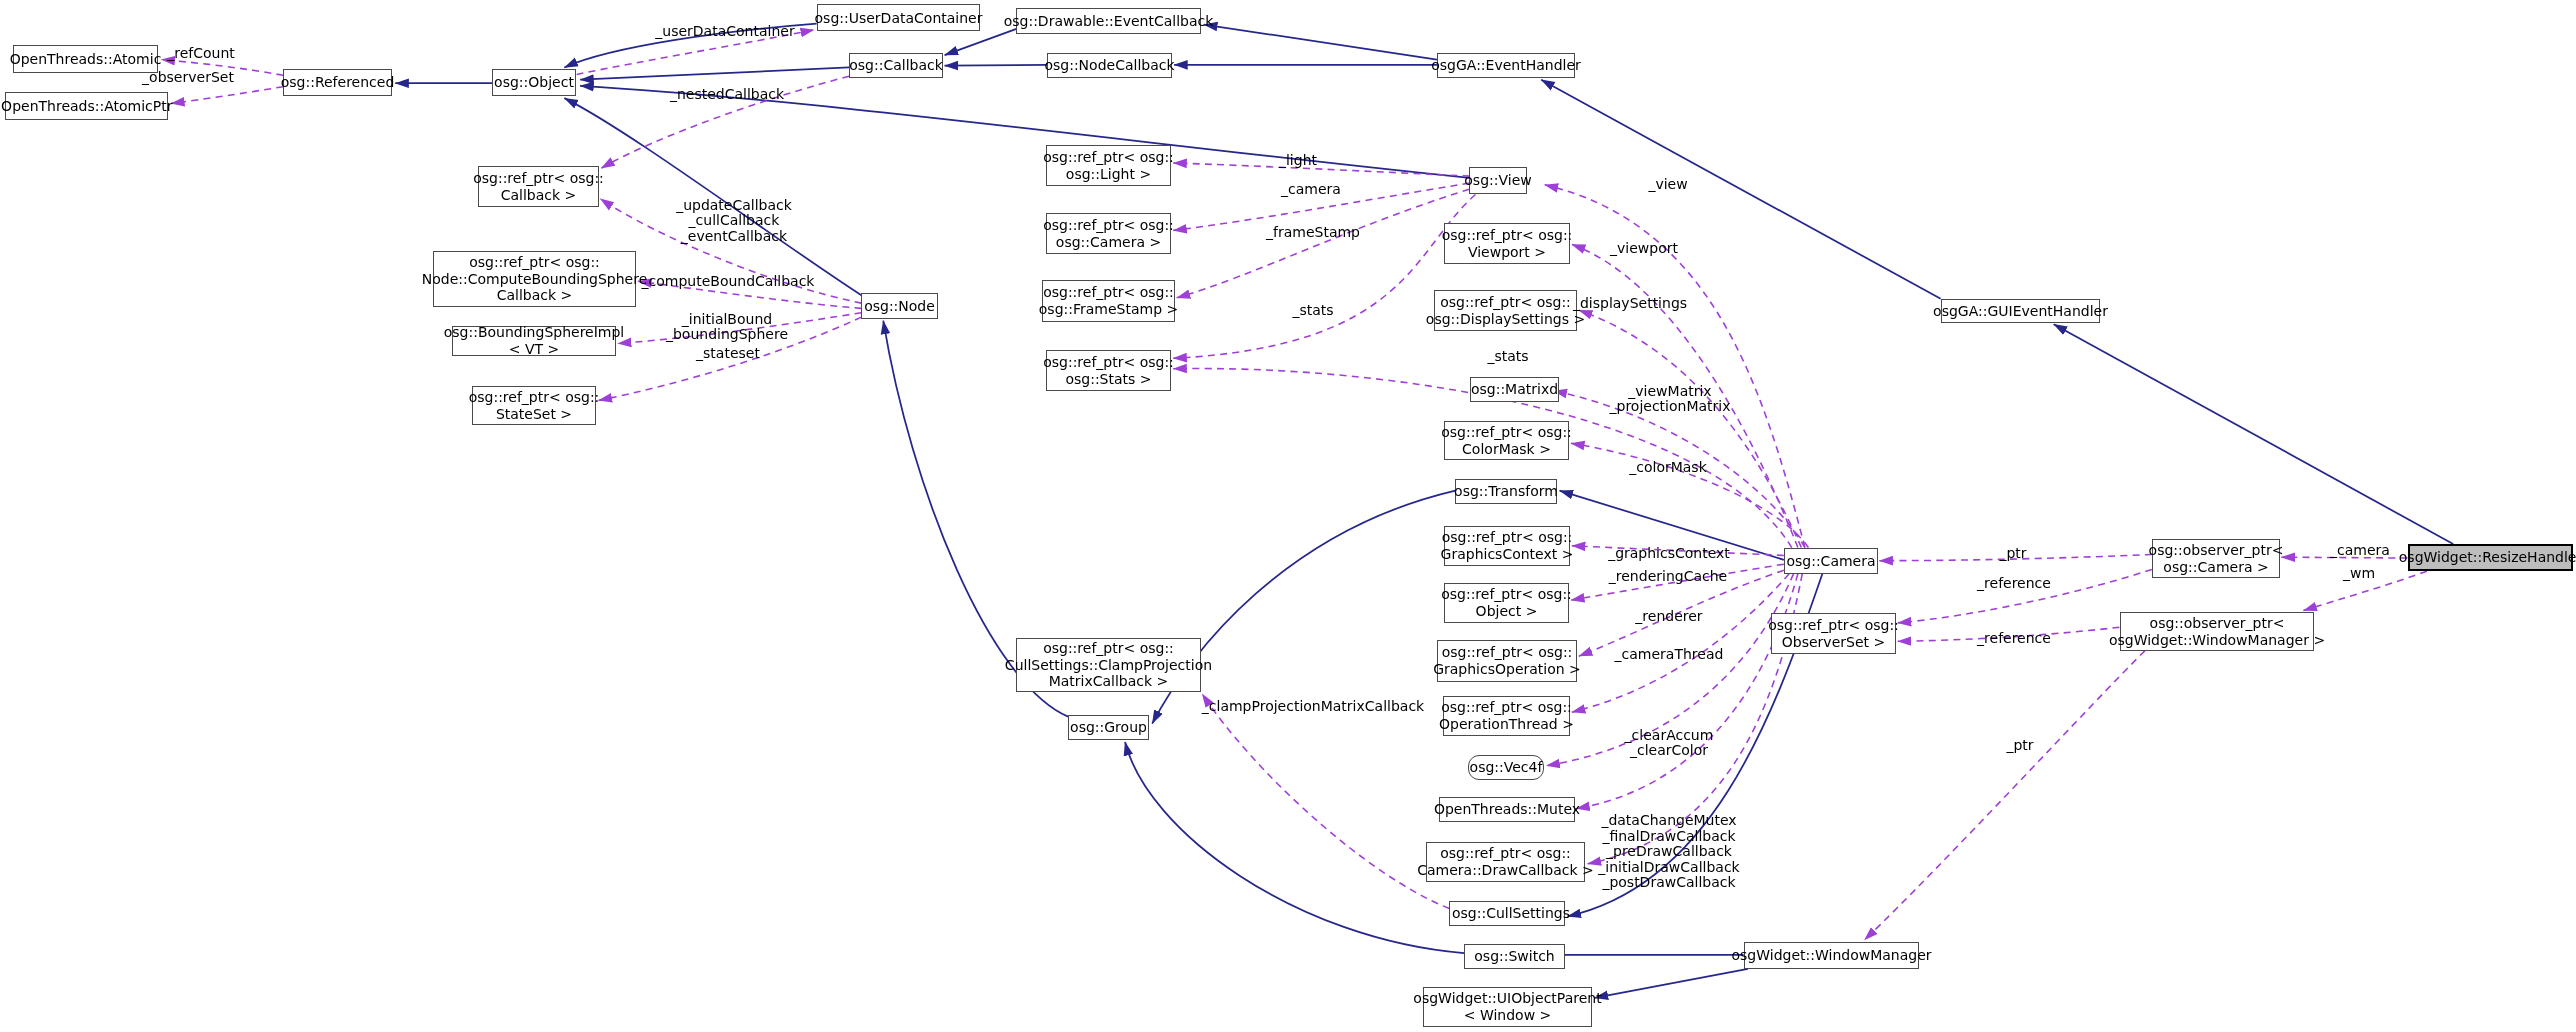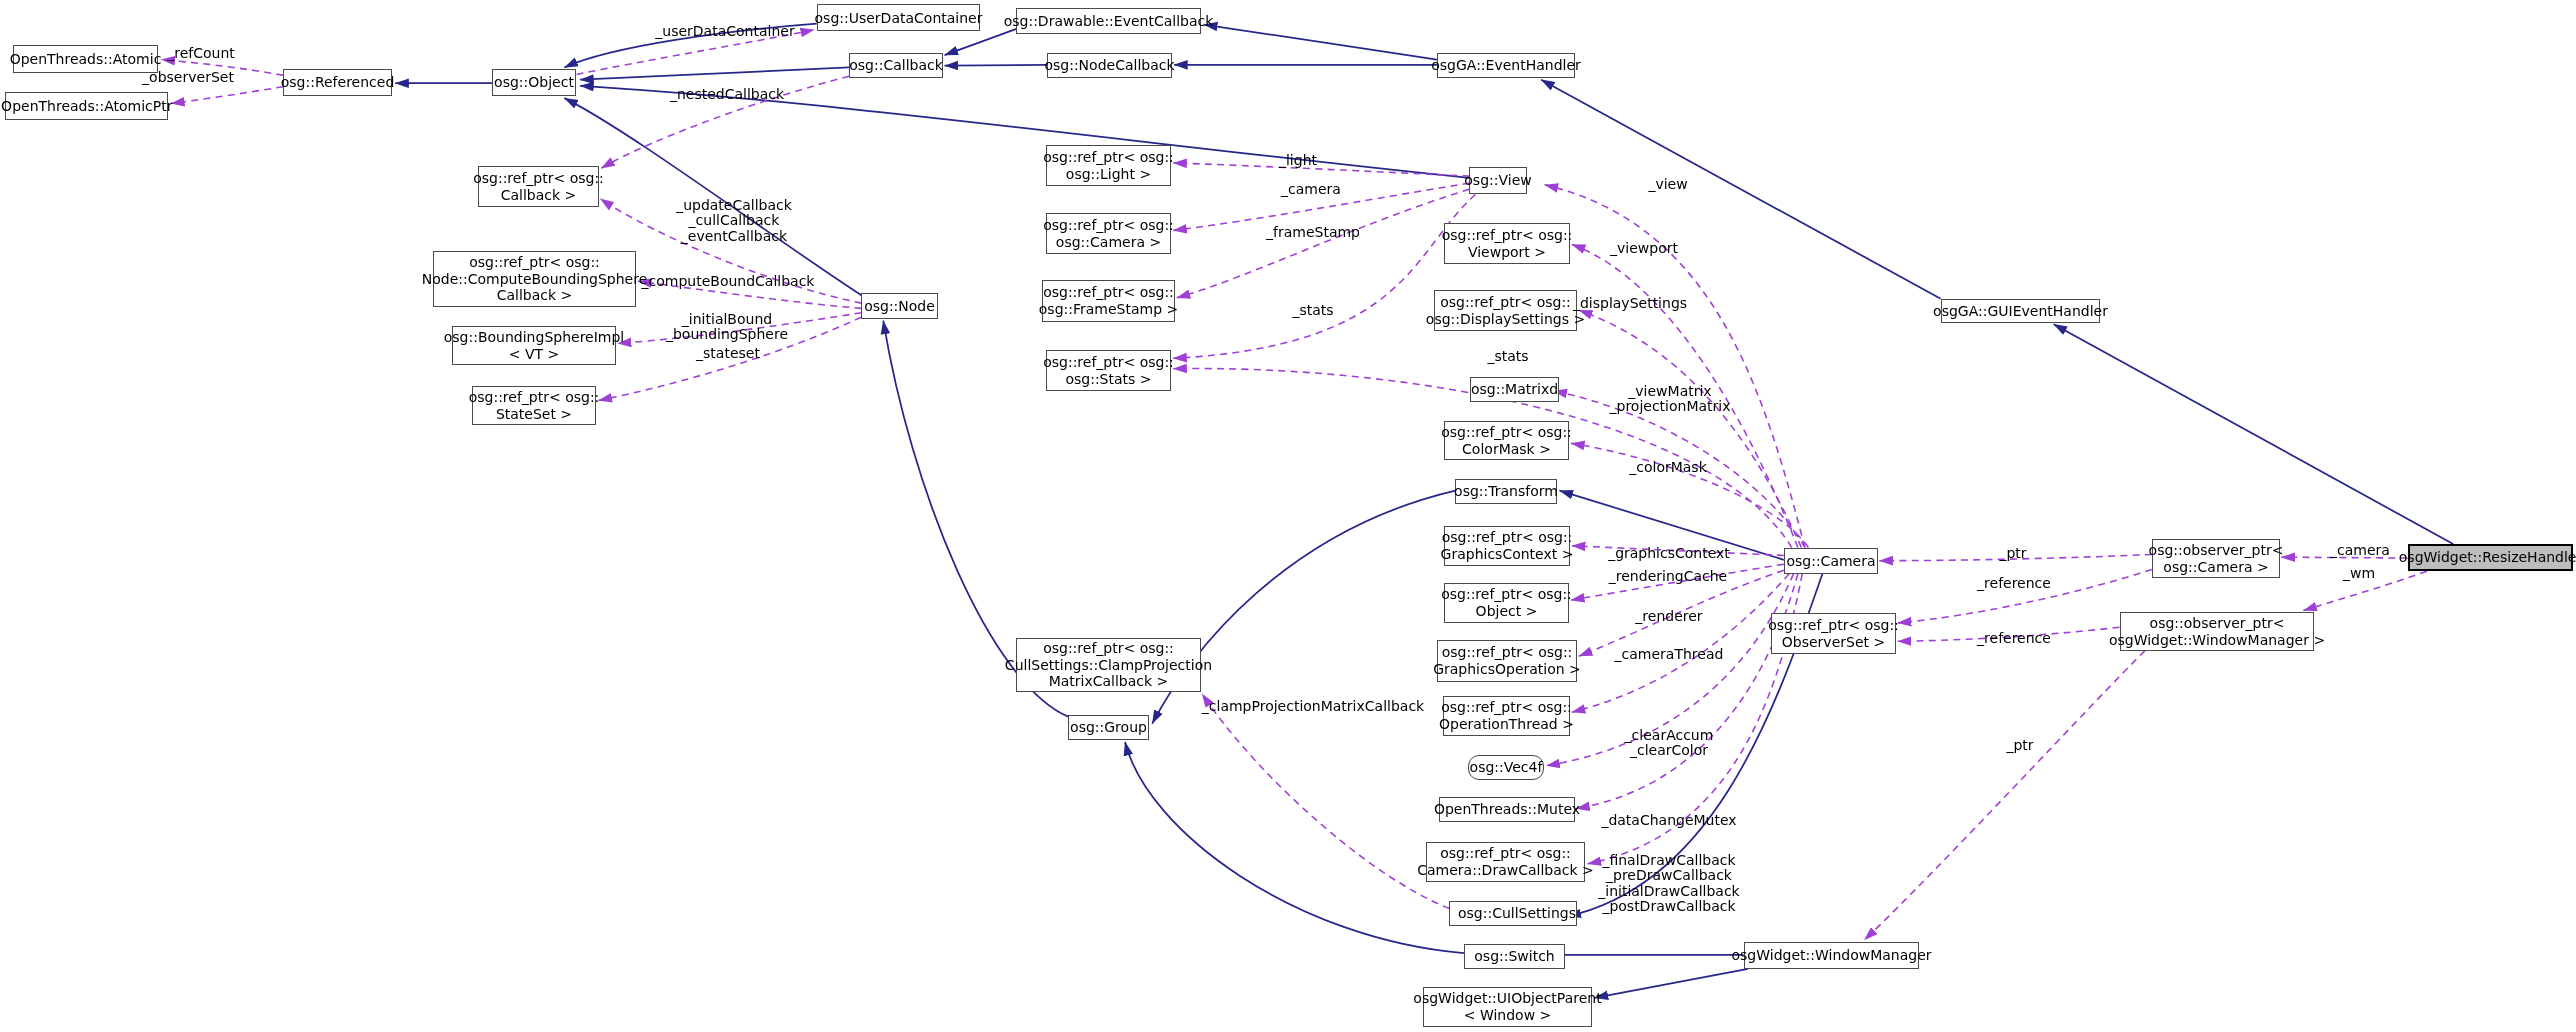--- a/index.html
+++ b/index.html
@@ -113,21 +113,21 @@
       </div>
       <div class="node" style="left: 478px; top: 166px; width: 121px; height: 41px;">
         <div>osg::ref_ptr&lt; osg::</div>
         <div>Callback &gt;</div>
       </div>
       <div class="node" style="left: 433px; top: 251px; width: 203px; height: 56px;">
         <div>osg::ref_ptr&lt; osg::</div>
         <div>Node::ComputeBoundingSphere</div>
         <div>Callback &gt;</div>
       </div>
-      <div class="node" style="left: 452px; top: 326px; width: 164px; height: 39px;">
+      <div class="node" style="left: 452px; top: 326px; width: 164px; height: 30px;">
         <div>osg::BoundingSphereImpl</div>
         <div>&lt; VT &gt;</div>
       </div>
       <div class="node" style="left: 472px; top: 386px; width: 124px; height: 39px;">
         <div>osg::ref_ptr&lt; osg::</div>
         <div>StateSet &gt;</div>
       </div>
       <div class="node" style="left: 861px; top: 293px; width: 77px; height: 26px;">
         <div>osg::Node</div>
       </div>
@@ -187,21 +187,21 @@
       <div class="node" style="left: 1468px; top: 755px; width: 76px; height: 24.5px; border-radius: 11px;">
         <div>osg::Vec4f</div>
       </div>
       <div class="node" style="left: 1439px; top: 797px; width: 136px; height: 25.4px;">
         <div>OpenThreads::Mutex</div>
       </div>
       <div class="node" style="left: 1426px; top: 842px; width: 159px; height: 40px;">
         <div>osg::ref_ptr&lt; osg::</div>
         <div>Camera::DrawCallback &gt;</div>
       </div>
-      <div class="node" style="left: 1449px; top: 901px; width: 128px; height: 25.4px; padding-left: 8px;">
+      <div class="node" style="left: 1449px; top: 901px; width: 116px; height: 25.4px; padding-left: 8px;">
         <div>osg::CullSettings</div>
       </div>
       <div class="node" style="left: 1464px; top: 944px; width: 101px; height: 25.4px;">
         <div>osg::Switch</div>
       </div>
       <div class="node" style="left: 1784px; top: 548px; width: 94px; height: 26px;">
         <div>osg::Camera</div>
       </div>
       <div class="node" style="left: 1941px; top: 299px; width: 159px; height: 24px;">
         <div>osgGA::GUIEventHandler</div>
@@ -308,21 +308,21 @@
       <div class="elabel" style="left: 1669px; top: 655px;">
         <div>_cameraThread</div>
       </div>
       <div class="elabel" style="left: 1669px; top: 743px;">
         <div>_clearAccum</div>
         <div>_clearColor</div>
       </div>
       <div class="elabel" style="left: 1669px; top: 821px;">
         <div>_dataChangeMutex</div>
       </div>
-      <div class="elabel" style="left: 1669px; top: 884px;">
+      <div class="elabel" style="left: 1669px; top: 860px;">
         <div>_finalDrawCallback</div>
         <div>_preDrawCallback</div>
         <div>_initialDrawCallback</div>
         <div>_postDrawCallback</div>
       </div>
       <div class="elabel" style="left: 1313px; top: 707px;">
         <div>_clampProjectionMatrixCallback</div>
       </div>
       <div class="elabel" style="left: 2013px; top: 554px;">
         <div>_ptr</div>

